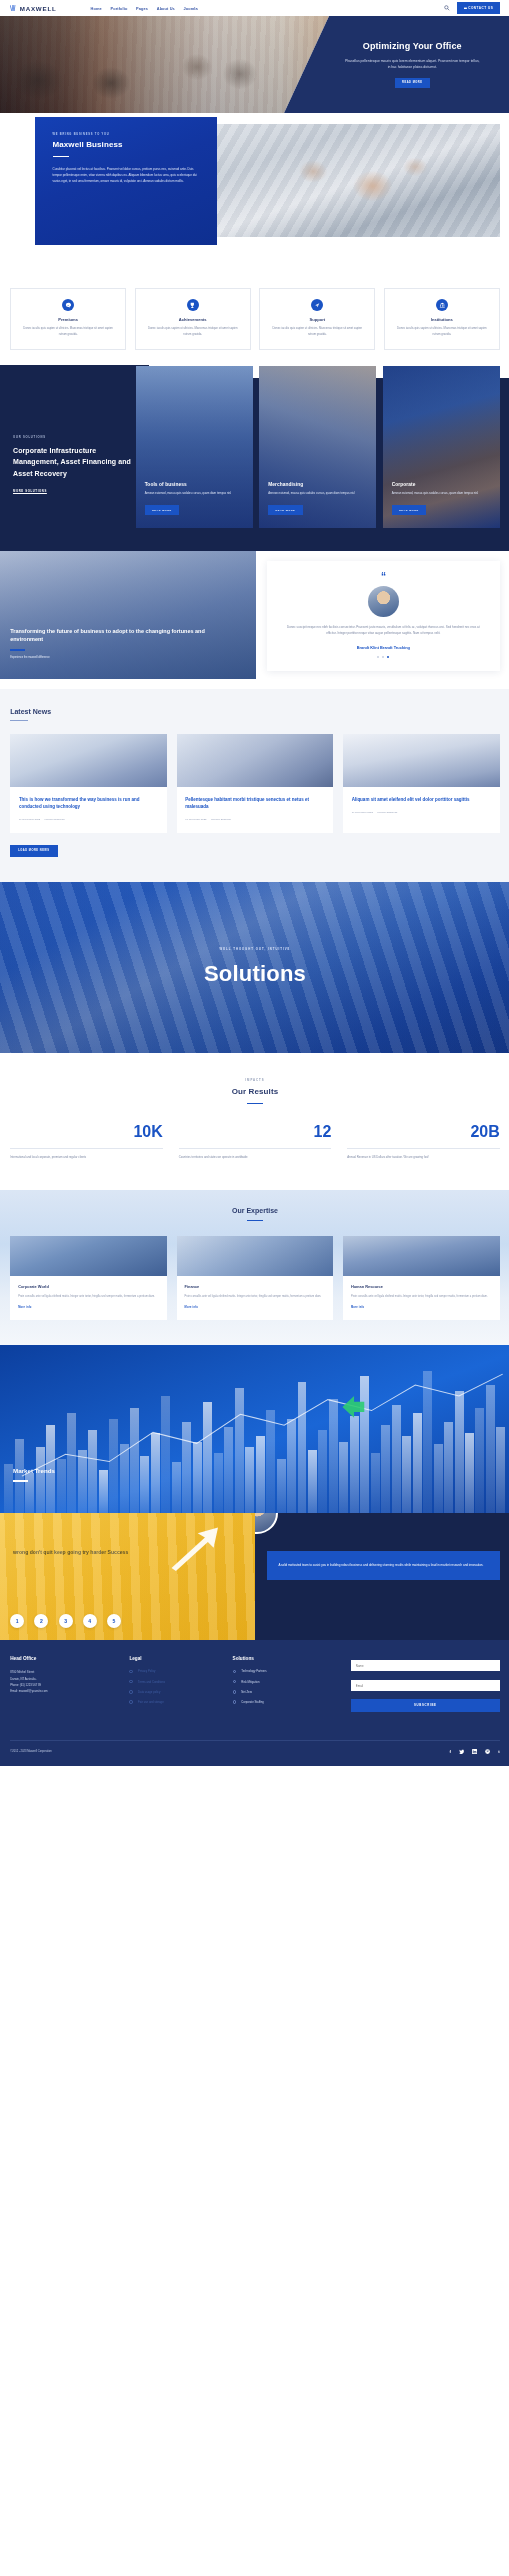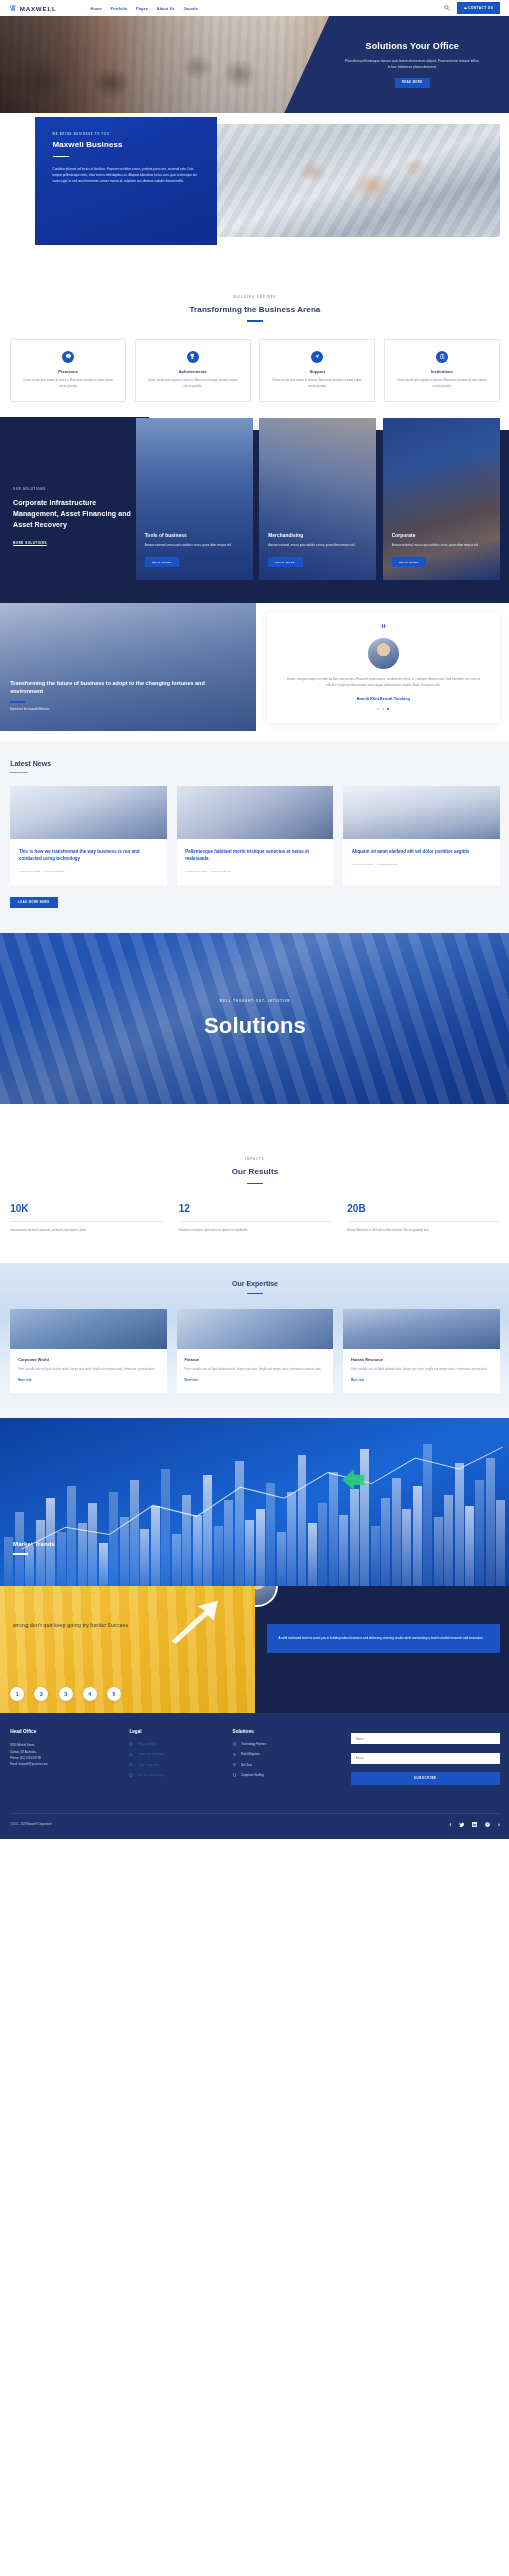--- a/index.html
+++ b/index.html
@@ -181,24 +181,24 @@
     background:
       linear-gradient(180deg, rgba(20,60,150,.35), rgba(15,45,120,.55)),
       linear-gradient(150deg,#2e63c4 0%, #2f6bd0 20%, #7fa6df 40%, #4a7fd0 58%, #1f4fae 80%, #173c8c 100%);}
   .banner:after{content:"";position:absolute;inset:0;
     background:repeating-linear-gradient(72deg, rgba(255,255,255,.11) 0 10.2px, rgba(25,60,140,.10) 10.2px 22px);}
   .banner-in { position:absolute; inset:0; display:flex; flex-direction:column; align-items:center; justify-content:center; z-index:2;}
   .banner-eyebrow { font-size:2.8px; letter-spacing:1px; color:#dbe5fa; font-weight:600; text-transform:uppercase;}
   .banner-h { font-size:22px; font-weight:700; color:#fff; margin-top:10.2px; letter-spacing:0.2px;}
 
   
-  .results { padding: 25px 10.2px 29px; background:#fff; text-align:center;margin-top:28px;}
+  .results { padding: 25px 10.2px 29px; background:#fff; text-align:center;}
   .rgrid { display:flex; gap:16px; margin-top:19px; text-align:left;}
   .rcell { flex:1; }
-  .rnum { font-size:10px; font-weight:700; color:#1a53c4;}
+  .rnum { font-size:16px; font-weight:700; color:#1a53c4;text-align:right;}
   .rline { height:0.7px; background:#e1e6ef; margin:6.6px 0 6.6px;}
   .rtxt { font-size:2.8px; line-height:1.9; color:#7d88a3;}
 
   
   .expertise { position:relative; padding: 17.5px 10.2px 25px; overflow:hidden;
     background: linear-gradient(180deg,#dbe6f5 0%, #c9dcf2 35%, #e8eff8 70%, #f4f7fb 100%);}
   .exp-head { text-align:center; font-size:7px; font-weight:700; color:#2c3c6e;}
   .exp-rule { width:16px; height:1.5px; background:#1a53c4; margin:5.8px auto 0;}
   .egrid { display:flex; gap:9.5px; margin-top:14.6px;}
   .ecard { flex:1; background:#fff; }
@@ -301,44 +301,39 @@
     </div>
   </div>
 
   <div class="hero">
     <div class="hero-bg">
       <div class="hero-photo"></div>
       <div class="hero-shade"></div>
     </div>
     <div class="hero-panel">
       <div class="hero-arrow"></div>
-      <h1 class="hero-title">Solutions Your Office</h1>
+      <h1 class="hero-title">Optimizing Your Office</h1>
       <p class="hero-sub">Phasellus pellentesque mauris quis lorem elementum aliquet. Praesent non tempor tellus, in hac habitasse platea dictumst.</p>
       <button class="hero-btn">READ MORE</button>
     </div>
   </div>
 
   <div class="about">
     <div class="about-inner">
       <div class="about-left">
         <div class="eyebrow">WE BRING BUSINESS TO YOU</div>
         <h2 class="about-title">Maxwell Business</h2>
         <div class="rule"></div>
         <p class="about-body">Curabitur placerat vel lectus at faucibus. Praesent vel dolor cursus, pretium purus nec, euismod ante. Duis tempor pellentesque enim, vitae viverra nibh dapibus eu. Aliquam bibendum luctus urna, quis scelerisque dui varius eget, in sed urna fermentum, ornare mauris id, vulputate orci. Aenean sodales dictum mollis.</p>
       </div>
       <div class="about-right"></div>
     </div>
   </div>
 
   <div>
-    <div class="sec-head">
-      <div class="sec-eyebrow">BUILDING EMPIRES</div>
-      <h2 class="sec-title">Transforming the Business Arena</h2>
-      <div class="sec-rule"></div>
-    </div>
     <div class="features">
       <div class="fcard">
         <div class="ficon">
           <svg width="6.6" height="6.6" viewBox="0 0 16 16" fill="#fff">
               <path d="M8 2a6 5 0 100 10h1l2 2v-2.4A5 5 0 008 2z"></path>
               <text x="8" y="9" font-size="6" fill="#1a53c4" text-anchor="middle" font-family="sans-serif">$</text>
             </svg>
         </div>
         <h4>Premiums</h4>
         <p>Donec iaculis quis sapien ut ultricies. Maecenas tristique sit amet sapien rutrum gravida.</p>

